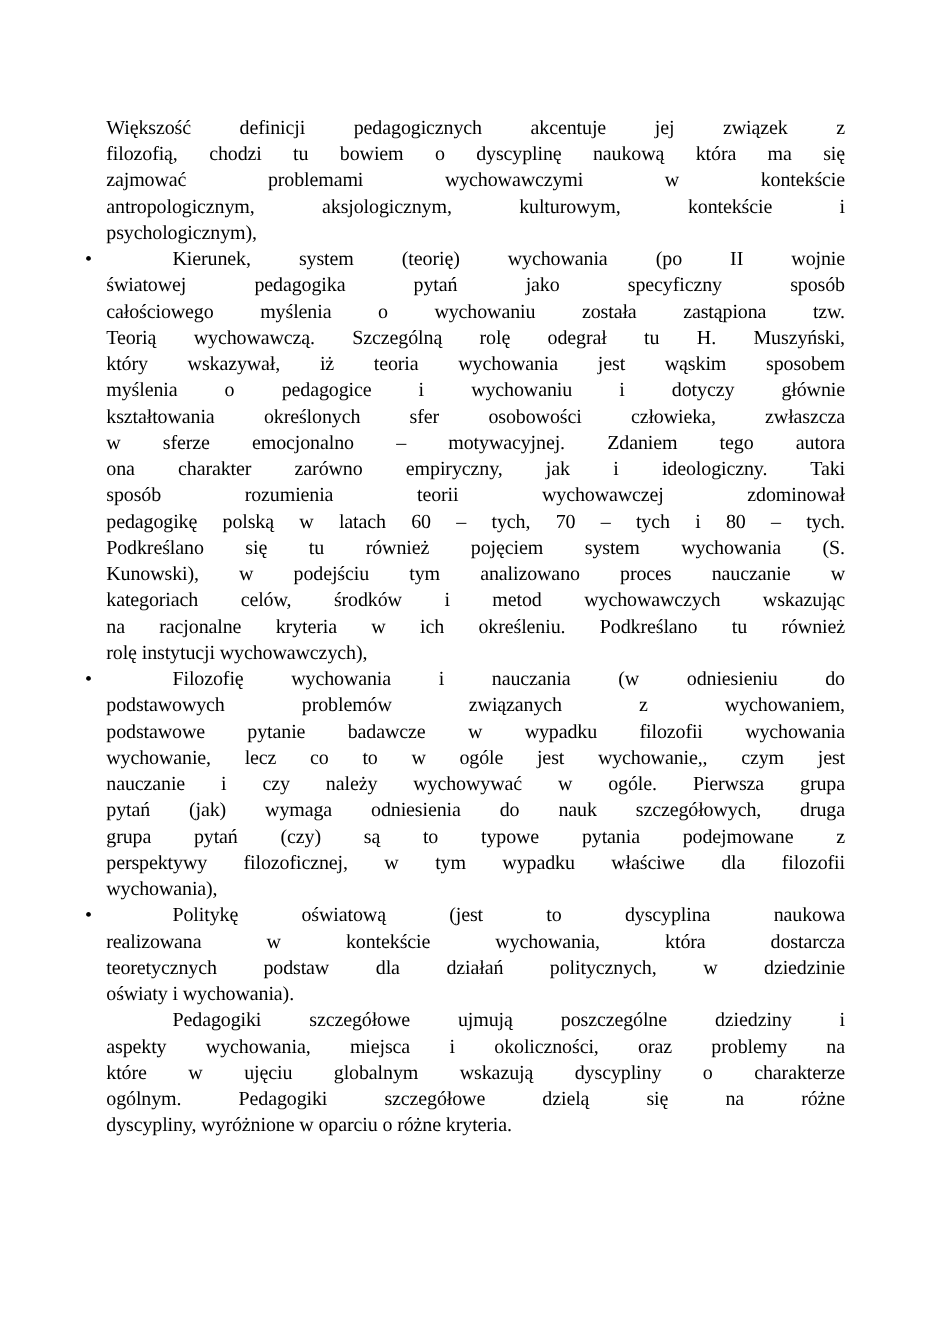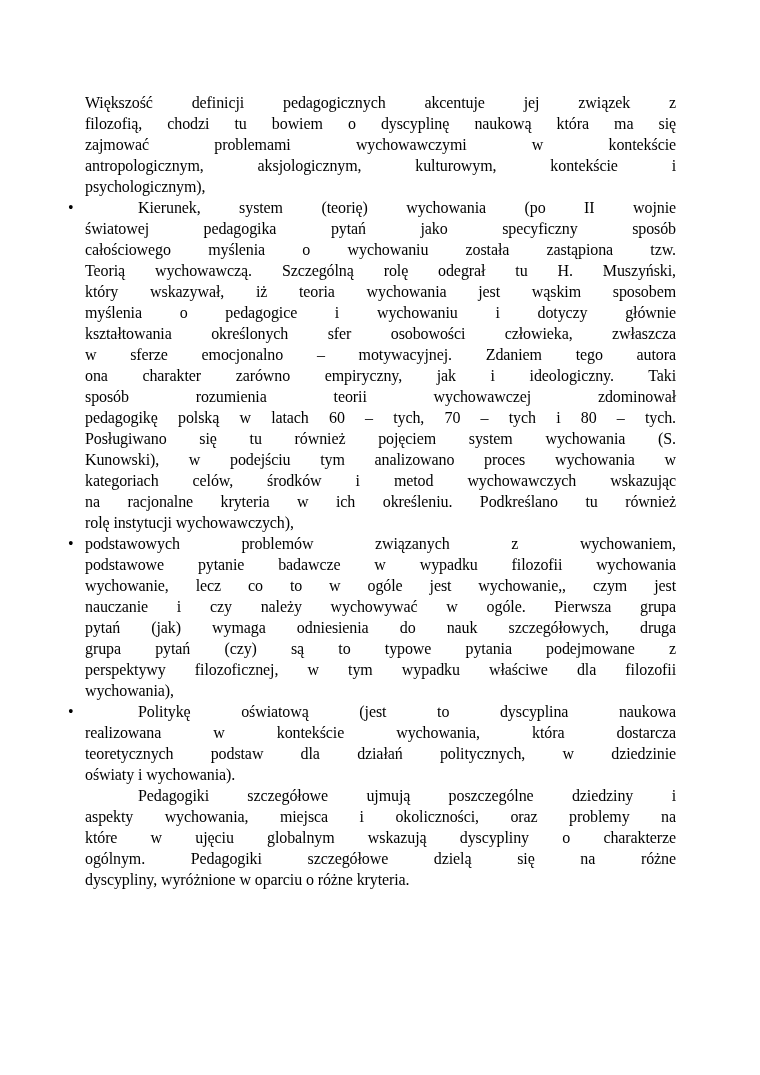--- a/index.html
+++ b/index.html
@@ -68,28 +68,29 @@
         <div class="line">światowej pedagogika pytań jako specyficzny sposób</div>
         <div class="line">całościowego myślenia o wychowaniu została zastąpiona tzw.</div>
         <div class="line">Teorią wychowawczą. Szczególną rolę odegrał tu H. Muszyński,</div>
         <div class="line">który wskazywał, iż teoria wychowania jest wąskim sposobem</div>
         <div class="line">myślenia o pedagogice i wychowaniu i dotyczy głównie</div>
         <div class="line">kształtowania określonych sfer osobowości człowieka, zwłaszcza</div>
         <div class="line">w sferze emocjonalno – motywacyjnej. Zdaniem tego autora</div>
         <div class="line">ona charakter zarówno empiryczny, jak i ideologiczny. Taki</div>
         <div class="line">sposób rozumienia teorii wychowawczej zdominował</div>
         <div class="line">pedagogikę polską w latach 60 – tych, 70 – tych i 80 – tych.</div>
-        <div class="line">Posługiwano się tu również pojęciem system wychowania (S.</div>
-        <div class="line">Kunowski), w podejściu tym analizowano proces wychowania w</div>
+        <div class="line">Podkreślano się tu również pojęciem system wychowania (S.</div>
+        <div class="line">Kunowski), w podejściu tym analizowano proces nauczanie w</div>
         <div class="line">kategoriach celów, środków i metod wychowawczych wskazując</div>
         <div class="line">na racjonalne kryteria w ich określeniu. Podkreślano tu również</div>
         <div class="line last">rolę instytucji wychowawczych),</div>
       </div>
       <div class="para bullet">
         <span class="bullet-marker">•</span>
+        <div class="line first-indent">Filozofię wychowania i nauczania (w odniesieniu do</div>
         <div class="line">podstawowych problemów związanych z wychowaniem,</div>
         <div class="line">podstawowe pytanie badawcze w wypadku filozofii wychowania</div>
         <div class="line">wychowanie, lecz co to w ogóle jest wychowanie,, czym jest</div>
         <div class="line">nauczanie i czy należy wychowywać w ogóle. Pierwsza grupa</div>
         <div class="line">pytań (jak) wymaga odniesienia do nauk szczegółowych, druga</div>
         <div class="line">grupa pytań (czy) są to typowe pytania podejmowane z</div>
         <div class="line">perspektywy filozoficznej, w tym wypadku właściwe dla filozofii</div>
         <div class="line last">wychowania),</div>
       </div>
       <div class="para bullet">

